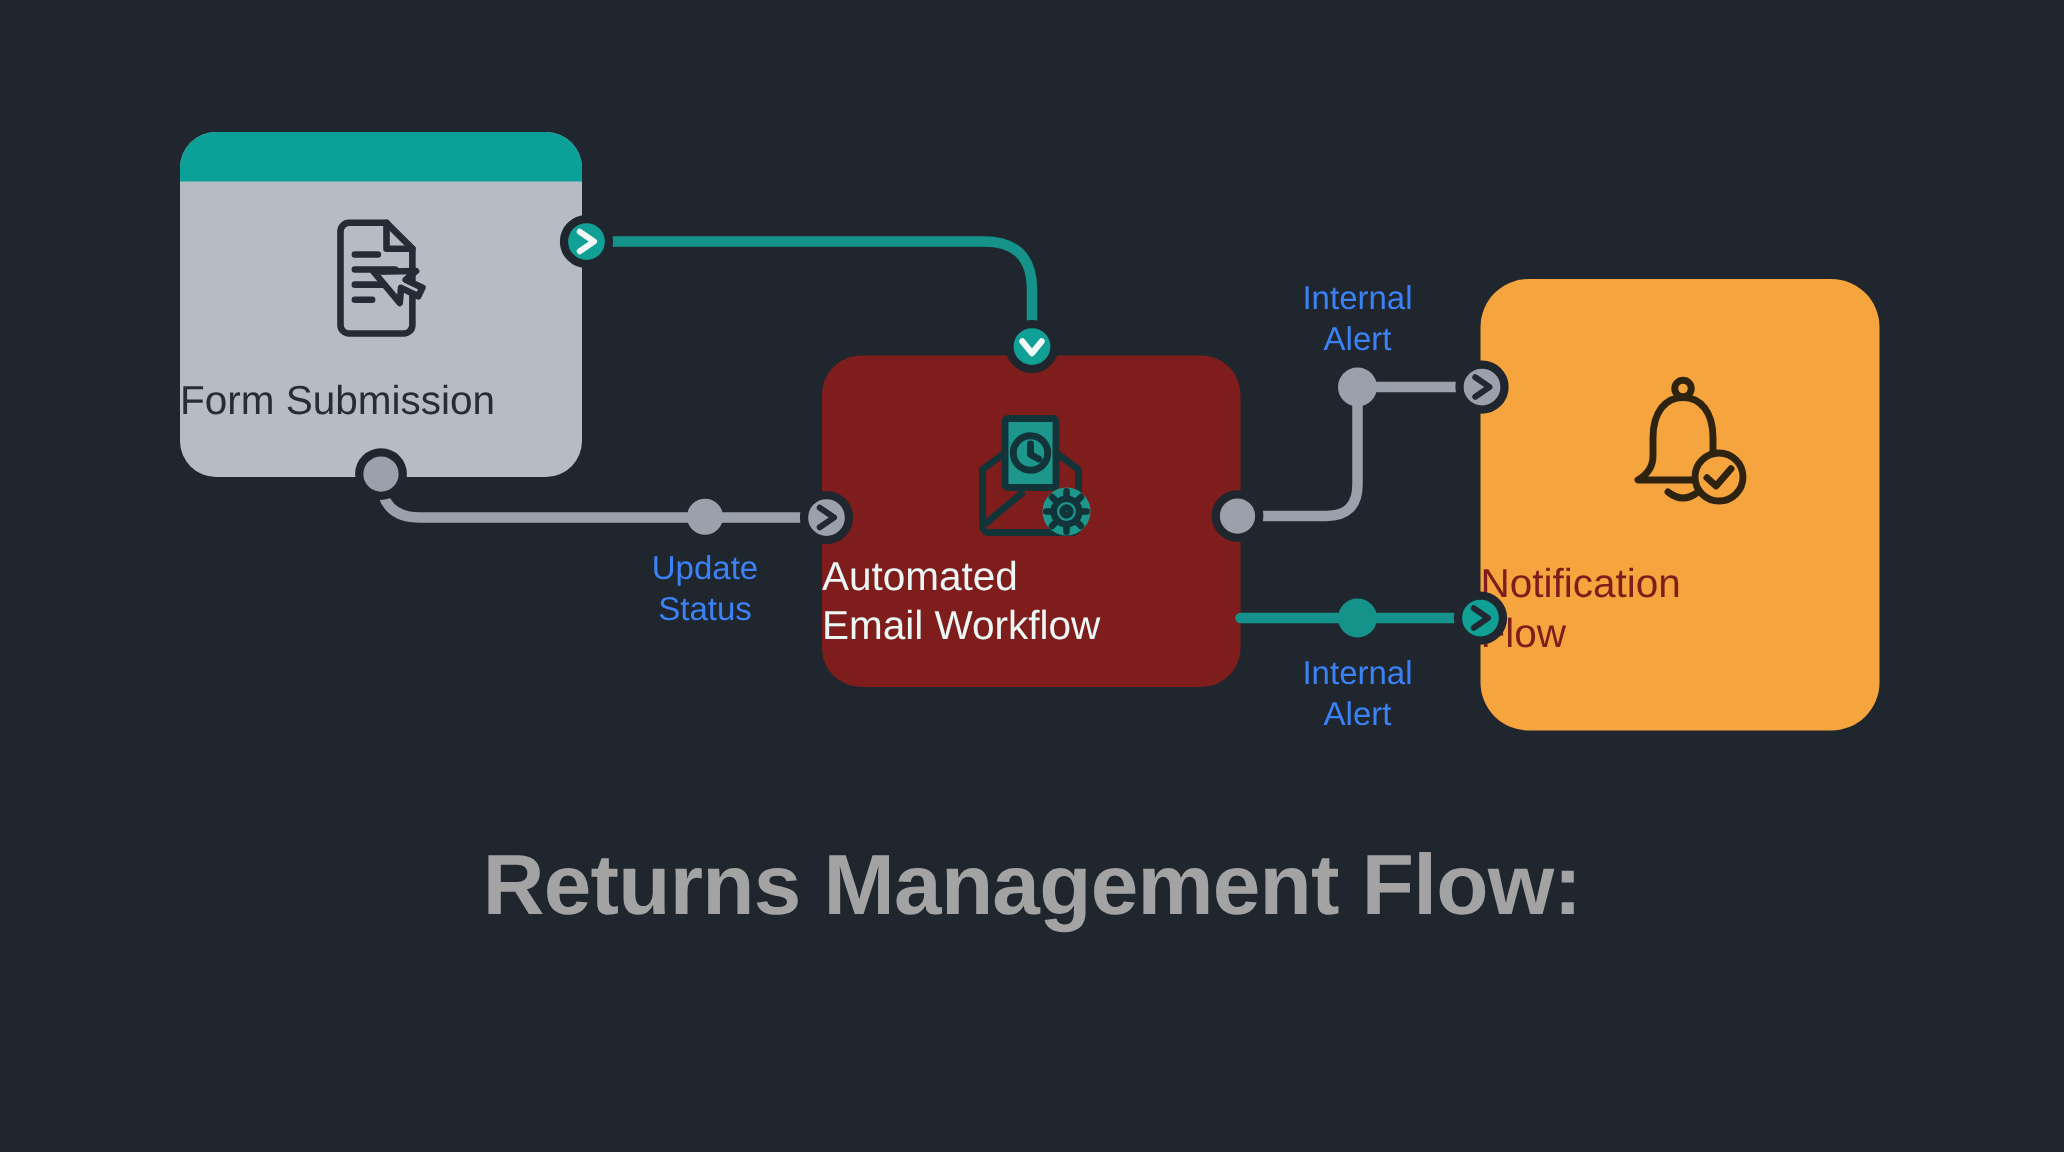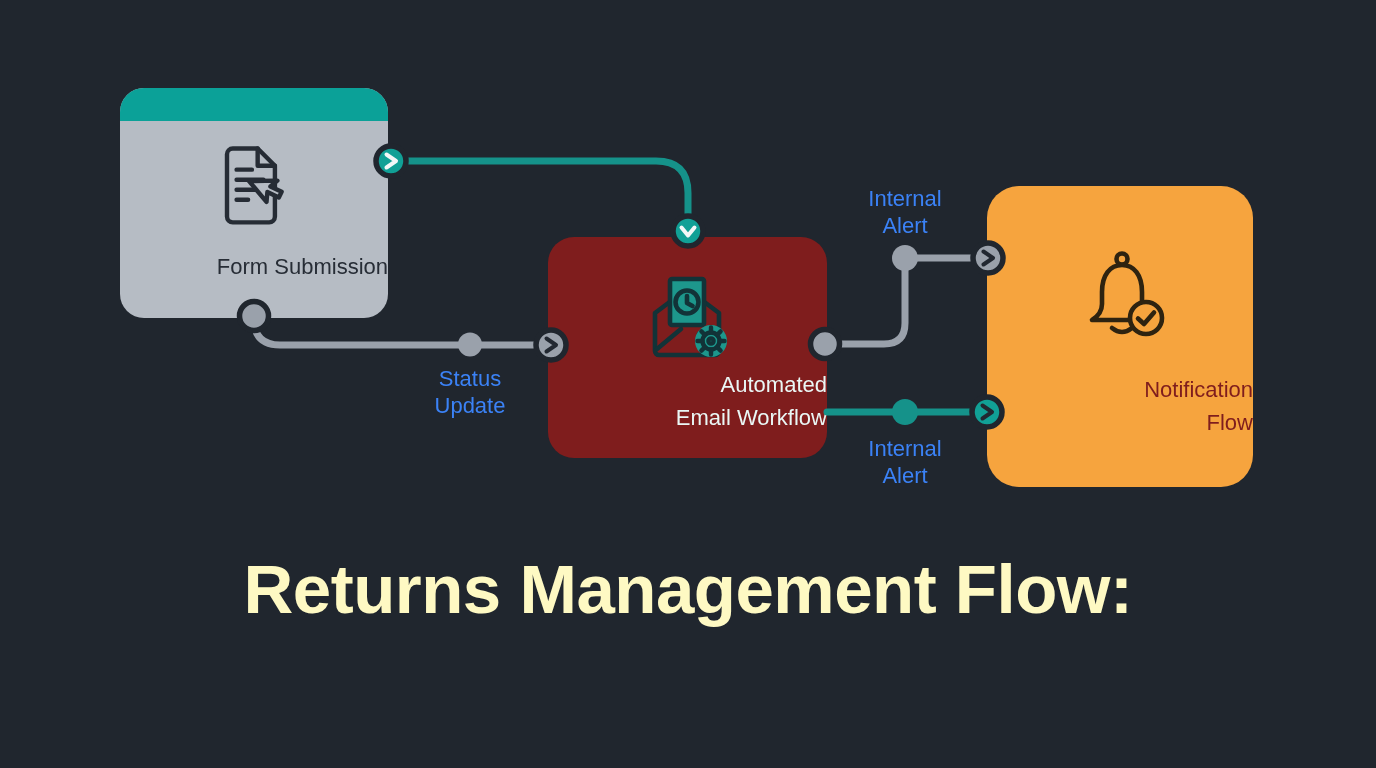--- a/index.html
+++ b/index.html
@@ -23,38 +23,38 @@
   }
   .node-notify{
     left:987px;top:186px;width:266px;height:301px;
     background:#f6a43e;border-radius:32px;
   }
   .icon{position:absolute;}
   .icon-doc{left:84px;top:50px;}
   .icon-mail{left:91px;top:30px;}
   .icon-bell{left:85px;top:58px;}
   .node-label{
-    position:absolute;left:0;width:100%;text-align:right;
-    font-size:22px;font-weight:500;letter-spacing:0;
+    position:absolute;left:0;width:100%;text-align:left;
+    font-size:27px;font-weight:500;letter-spacing:0;
   }
   .node-form .node-label{top:162px;line-height:34px;color:#272d36;}
   .node-email .node-label{top:131px;line-height:33px;color:#eaf7f5;}
   .node-notify .node-label{top:187px;line-height:33px;color:#7f1d1d;}
   .conn-label{
     position:absolute;text-align:center;width:240px;
     font-size:22px;line-height:27px;color:#3b82f6;font-weight:400;
   }
   .lbl-status{left:350px;top:365px;}
   .lbl-alert-top{left:785px;top:185px;}
   .lbl-alert-bottom{left:785px;top:435px;}
   .wires{position:absolute;left:0;top:0;z-index:5;pointer-events:none;}
   .title{
     position:absolute;left:0;top:556px;width:100%;
-    text-align:center;color:#fef9c3;
-    font-size:69px;line-height:68px;font-weight:600;letter-spacing:-0.5px;
+    text-align:center;color:#a3a3a3;
+    font-size:57px;line-height:68px;font-weight:600;letter-spacing:-0.5px;
   }
 </style>
 </head>
 <body>
 
 <div class="canvas">
 
   <div class="node node-form">
     <div class="header"></div>
     <svg class="icon icon-doc" width="92" height="92" viewBox="0 0 96 96">
@@ -104,22 +104,22 @@
       <circle cx="74" cy="74" r="16" fill="#f6a43e" stroke="#2e2310" stroke-width="4.6"></circle>
       <path d="M66 74.5 L72 80 L82 68.5" fill="none" stroke="#2e2310" stroke-width="4.6" stroke-linecap="round" stroke-linejoin="round"></path>
     </svg>
     <div class="node-label">
       <div>Notification</div>
       <div>Flow</div>
     </div>
   </div>
 
   <div class="conn-label lbl-status">
+    <div>Update</div>
     <div>Status</div>
-    <div>Update</div>
   </div>
   <div class="conn-label lbl-alert-top">
     <div>Internal</div>
     <div>Alert</div>
   </div>
   <div class="conn-label lbl-alert-bottom">
     <div>Internal</div>
     <div>Alert</div>
   </div>
 

